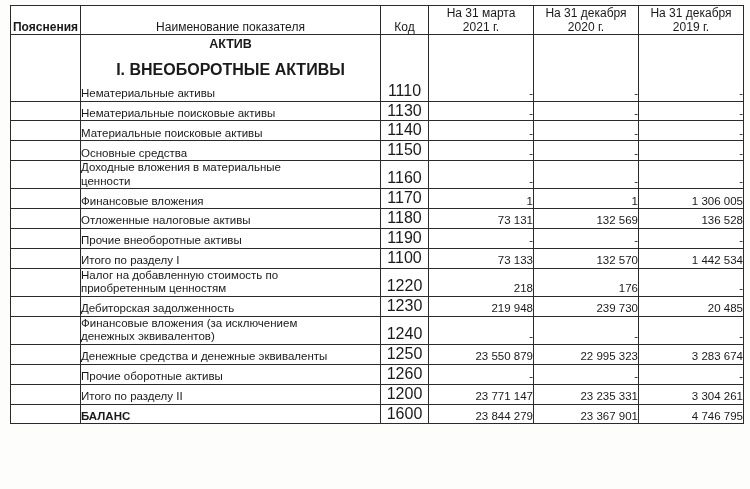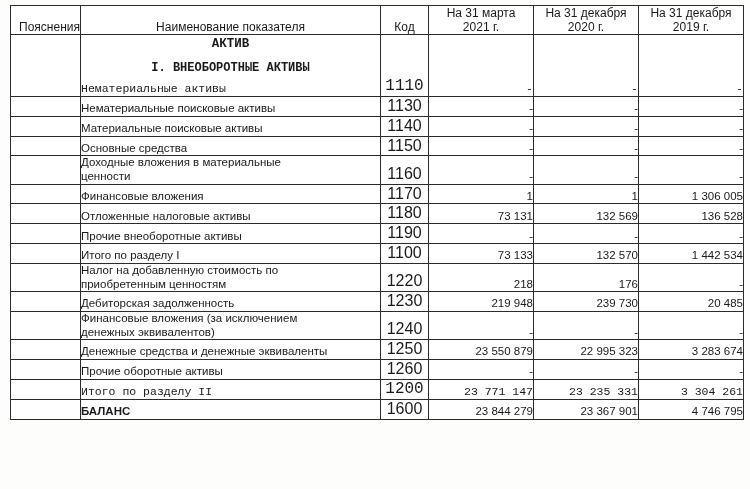--- a/index.html
+++ b/index.html
@@ -61,54 +61,54 @@
     vertical-align: bottom;
     white-space: nowrap;
   }
   .hdr {
     text-align: center;
     vertical-align: middle;
     padding: 5px 3px;
     font-size: 12px;
     line-height: 1.25;
   }
-  .hdr-note { text-align: right; padding-left: 8px; }
+  .hdr-note { text-align: center; padding-left: 8px; font-weight: bold; }
   .bold { font-weight: bold; }
   .sec-block {
     padding: 3px 4px 1px 6px;
   }
   .sec-block .line1 {
     text-align: center;
     font-weight: bold;
     font-size: 12.5px;
     padding-bottom: 9px;
     padding-top: 2px;
   }
   .sec-block .line2 {
     text-align: center;
     font-weight: bold;
-    font-size: 12px;
+    font-size: 16px;
     padding-bottom: 7px;
   }
   .sec-block .line3 {
     text-align: left;
     font-size: 11.5px;
   }
   .sec-block2 .line1 {
     text-align: center;
     font-weight: bold;
     font-size: 12.5px;
     padding: 2px 0 8px 0;
   }
   .sec-block2 .line2 {
     text-align: left;
     font-size: 11.5px;
   }
   
-  .thick-top { border-top-width: 2px; font-family: Liberation Mono, monospace; }
+  .thick-top { border-top-width: 2px; }
   .thick-bottom { border-bottom-width: 2px; margin-top: 47px; }
   .thick-left { border-left-width: 2px; }
   .thick-right { border-right-width: 2px; }
   .two-line { line-height: 1.25; margin-top: 16px; }
 </style>
 </head>
 <body>
 
 <div id="sheet">
 

